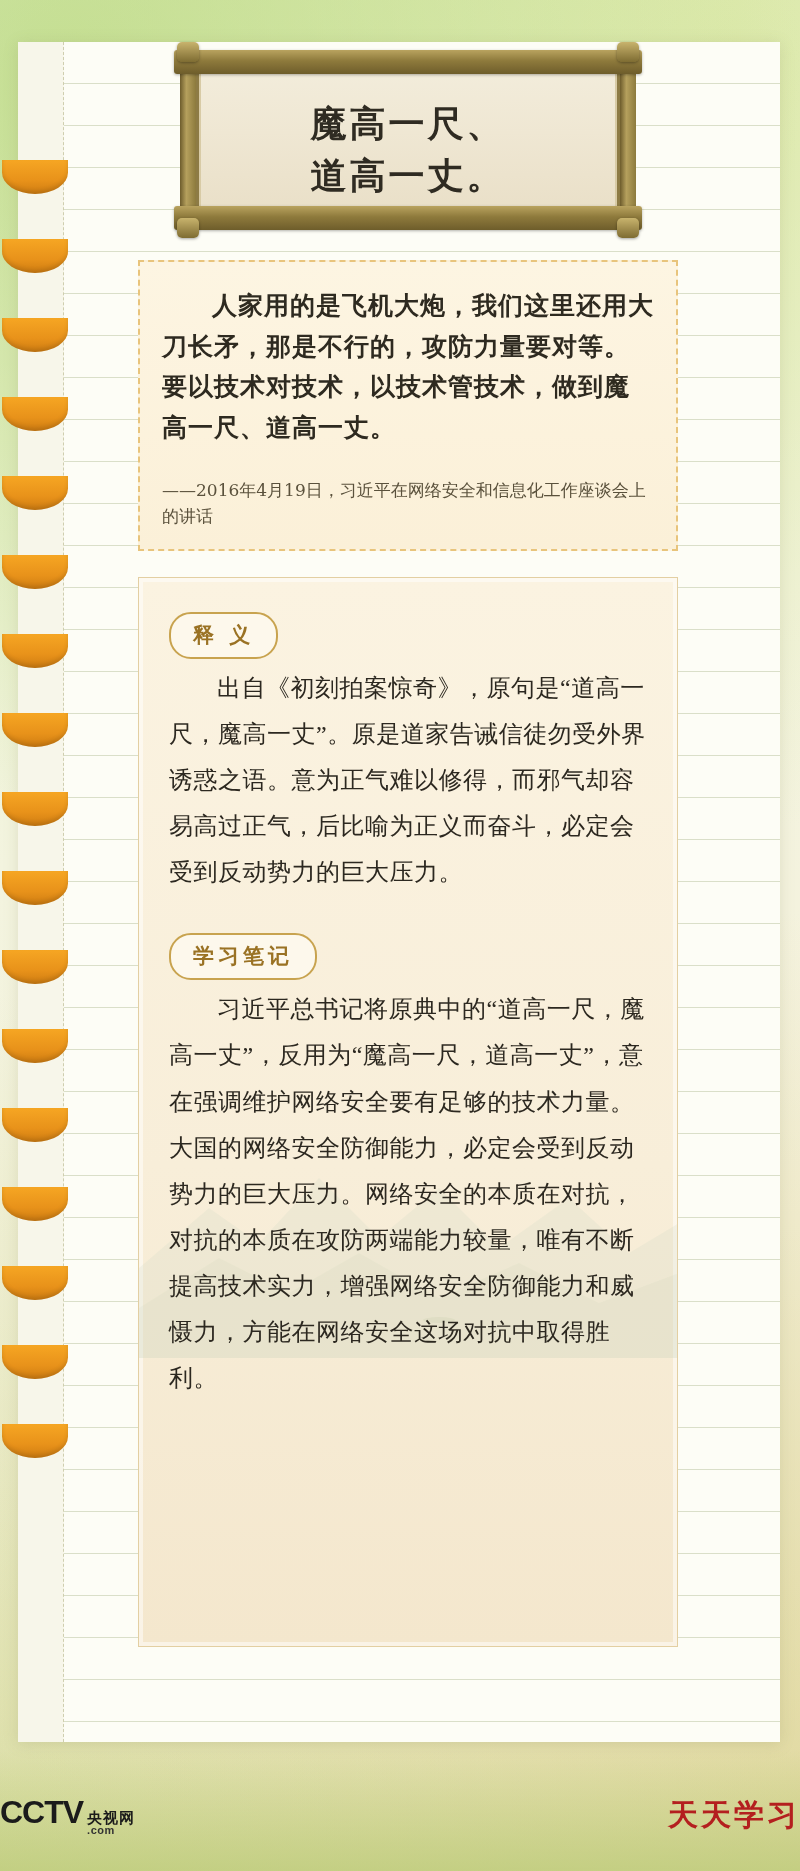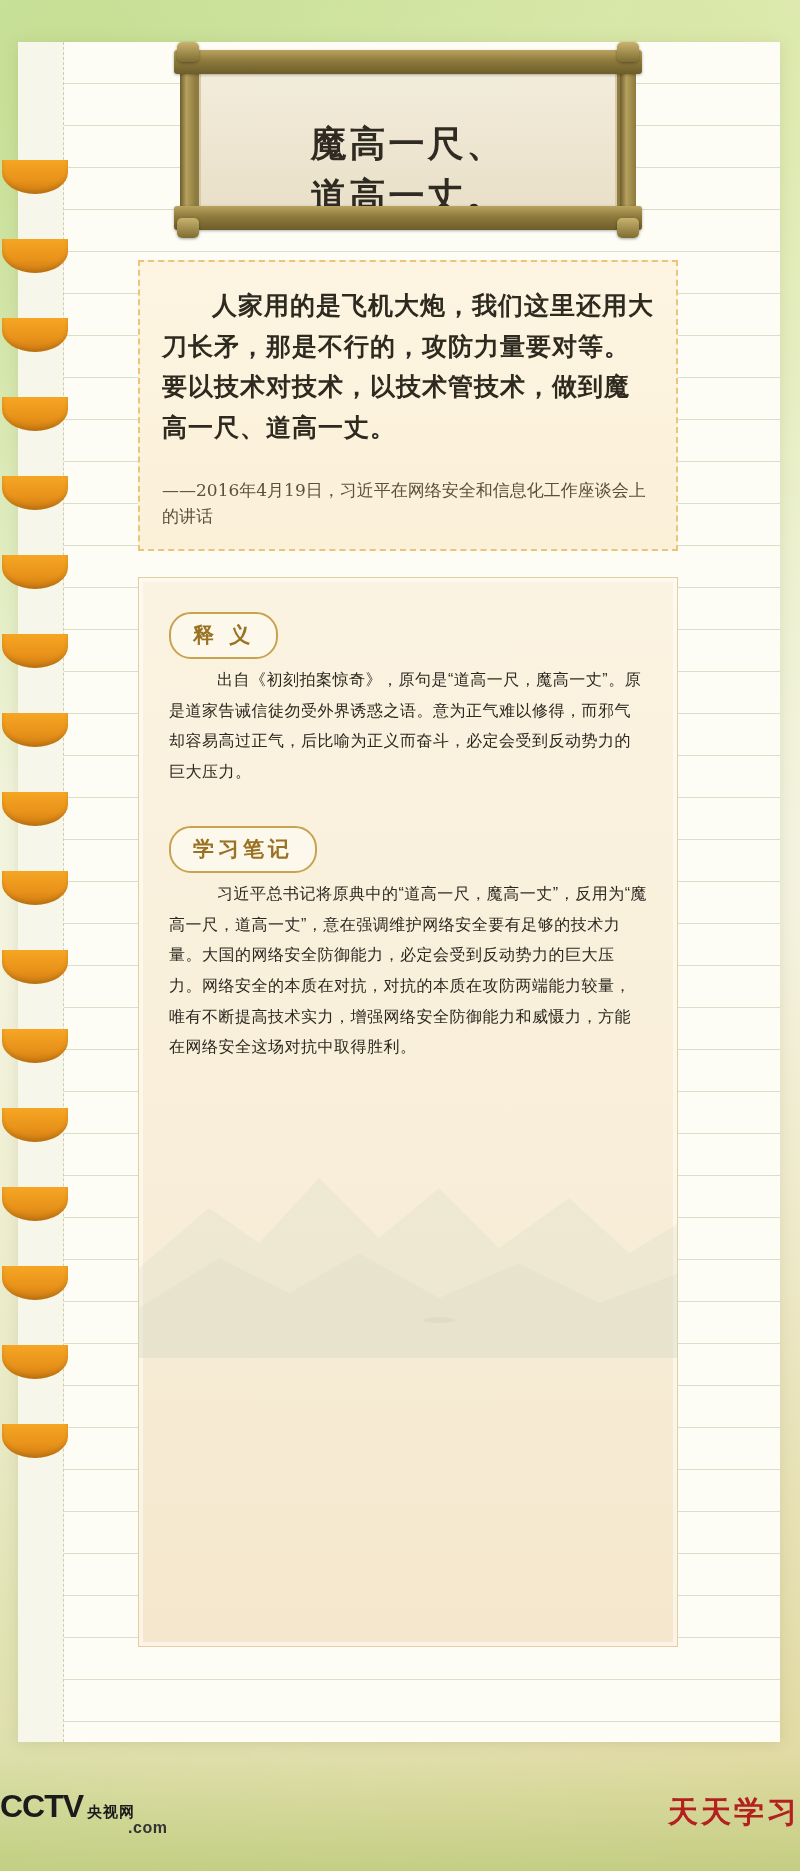--- a/index.html
+++ b/index.html
@@ -122,21 +122,20 @@
   .scroll-title {
     position: absolute;
     left: 0; right: 0; top: 34px;
     text-align: center;
     font-family: "DejaVu Serif", serif;
     font-weight: bold;
     font-size: 36px;
     line-height: 1.45;
     color: #2f2b22;
     letter-spacing: 3px;
-    margin-top: 20px;
   }
   .scroll-title .l2 { display: block; }
 
   
   .quote-box {
     margin: 22px auto 0;
     width: 540px;
     border: 2px dashed #e8c47c;
     background: linear-gradient(180deg,#fdf5e2 0%, #fbf0d8 100%);
     padding: 26px 22px 20px;
@@ -187,22 +186,22 @@
     background: #fdf8ec;
     font-family: "DejaVu Serif", serif;
     font-weight: bold;
     font-size: 21px;
     letter-spacing: 4px;
     color: #9a7224;
     margin-bottom: 0;
   }
   .para {
     position: relative;
-    font-family: Liberation Sans, sans-serif;
-    font-size: 16px;
+    font-family: Liberation Serif, serif;
+    font-size: 24px;
     line-height: 1.92;
     color: #2c2820;
     text-indent: 48px;
     letter-spacing: .5px;
     margin: 6px 0 22px;
   }
   .gap { height: 16px; }
 
   
   .footer {
@@ -218,21 +217,21 @@
     display: flex;
     align-items: baseline;
     gap: 4px;
     font-family: "Liberation Sans", sans-serif;
     font-weight: bold;
     color: #1b1b1b;
   }
   .cctv-mark { font-size: 32px; letter-spacing: -1px; }
   .cctv-sub { display: flex; flex-direction: column; line-height: 1.05; }
   .cctv-sub b { font-size: 15px; letter-spacing: 1px; }
-  .cctv-sub i { font-size: 16px; font-style: normal; color: #333; letter-spacing: .5px; margin-left: 41px; }
+  .cctv-sub i { font-size: 11px; font-style: normal; color: #333; letter-spacing: .5px; }
   .brand {
     font-family: "DejaVu Serif", serif;
     font-weight: bold;
     font-size: 30px;
     color: #b41f1f;
     letter-spacing: 3px;
   }
   .footer-grass {
     position: absolute;
     left: 0; right: 0; bottom: 0;

